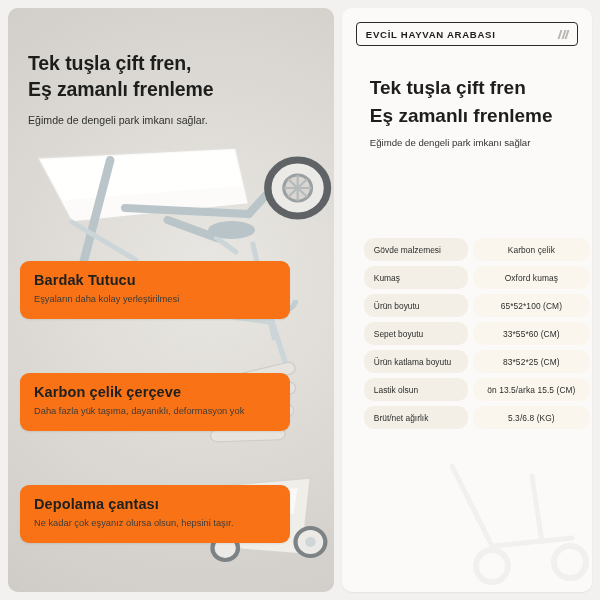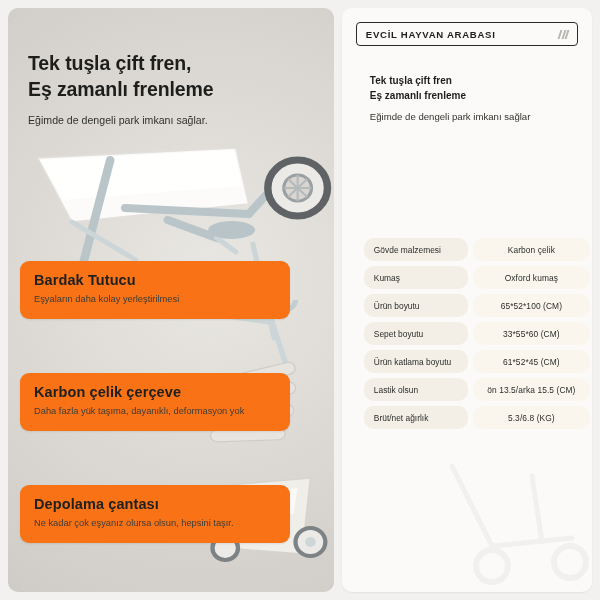--- a/index.html
+++ b/index.html
@@ -131,21 +131,21 @@
     height: 9px;
     background: #b9b7b2;
     transform: skewX(-18deg);
   }
 
   .r-title {
     margin-top: 28px;
     padding-left: 14px;
   }
   .r-title .t1 {
-    font-size: 10px;
+    font-size: 19px;
     font-weight: bold;
     color: #1d1e1c;
     line-height: 1.45;
   }
   .r-title .t2 {
     margin-top: 8px;
     font-size: 9.6px;
     color: #32332f;
   }
 
@@ -306,21 +306,21 @@
       <div class="spec-row">
         <div class="spec-key">Ürün boyutu</div>
         <div class="spec-val">65*52*100 (CM)</div>
       </div>
       <div class="spec-row">
         <div class="spec-key">Sepet boyutu</div>
         <div class="spec-val">33*55*60 (CM)</div>
       </div>
       <div class="spec-row">
         <div class="spec-key">Ürün katlama boyutu</div>
-        <div class="spec-val">61*52*45 (CM)</div>
+        <div class="spec-val">83*52*25 (CM)</div>
       </div>
       <div class="spec-row">
         <div class="spec-key">Lastik olsun</div>
         <div class="spec-val">ön 13.5/arka 15.5 (CM)</div>
       </div>
       <div class="spec-row">
         <div class="spec-key">Brüt/net ağırlık</div>
         <div class="spec-val">5.3/6.8 (KG)</div>
       </div>
     </div>

